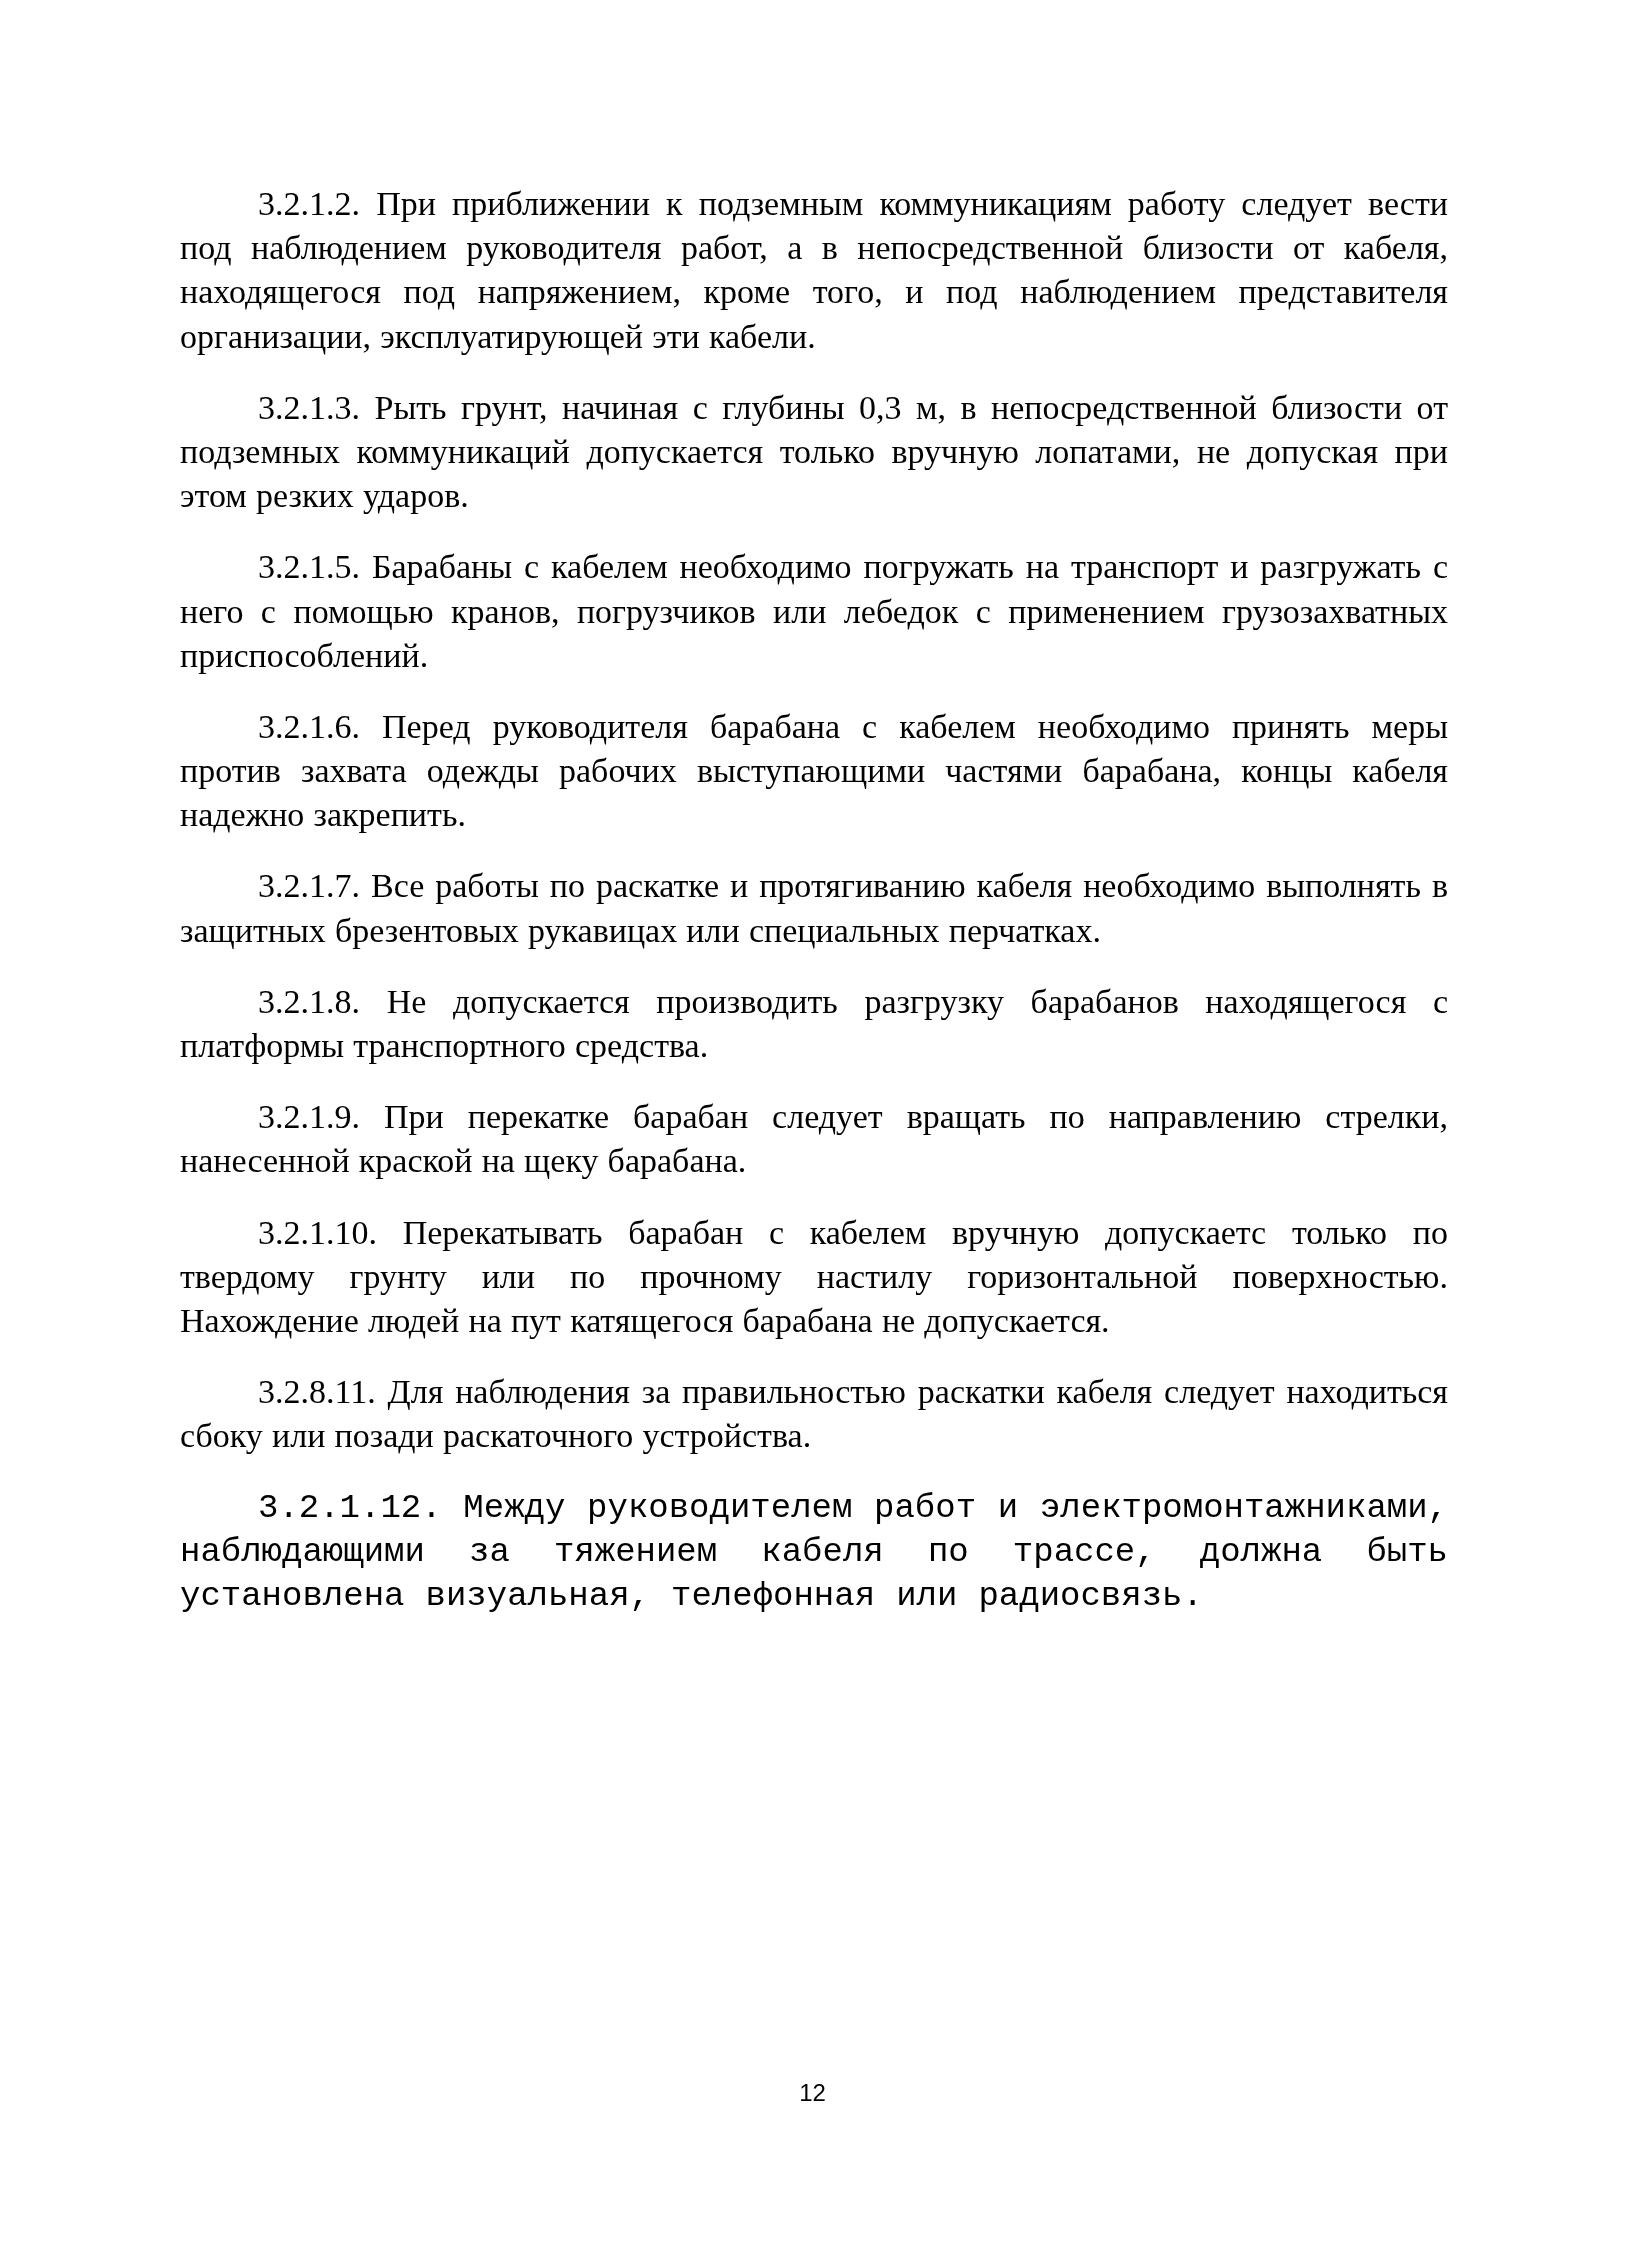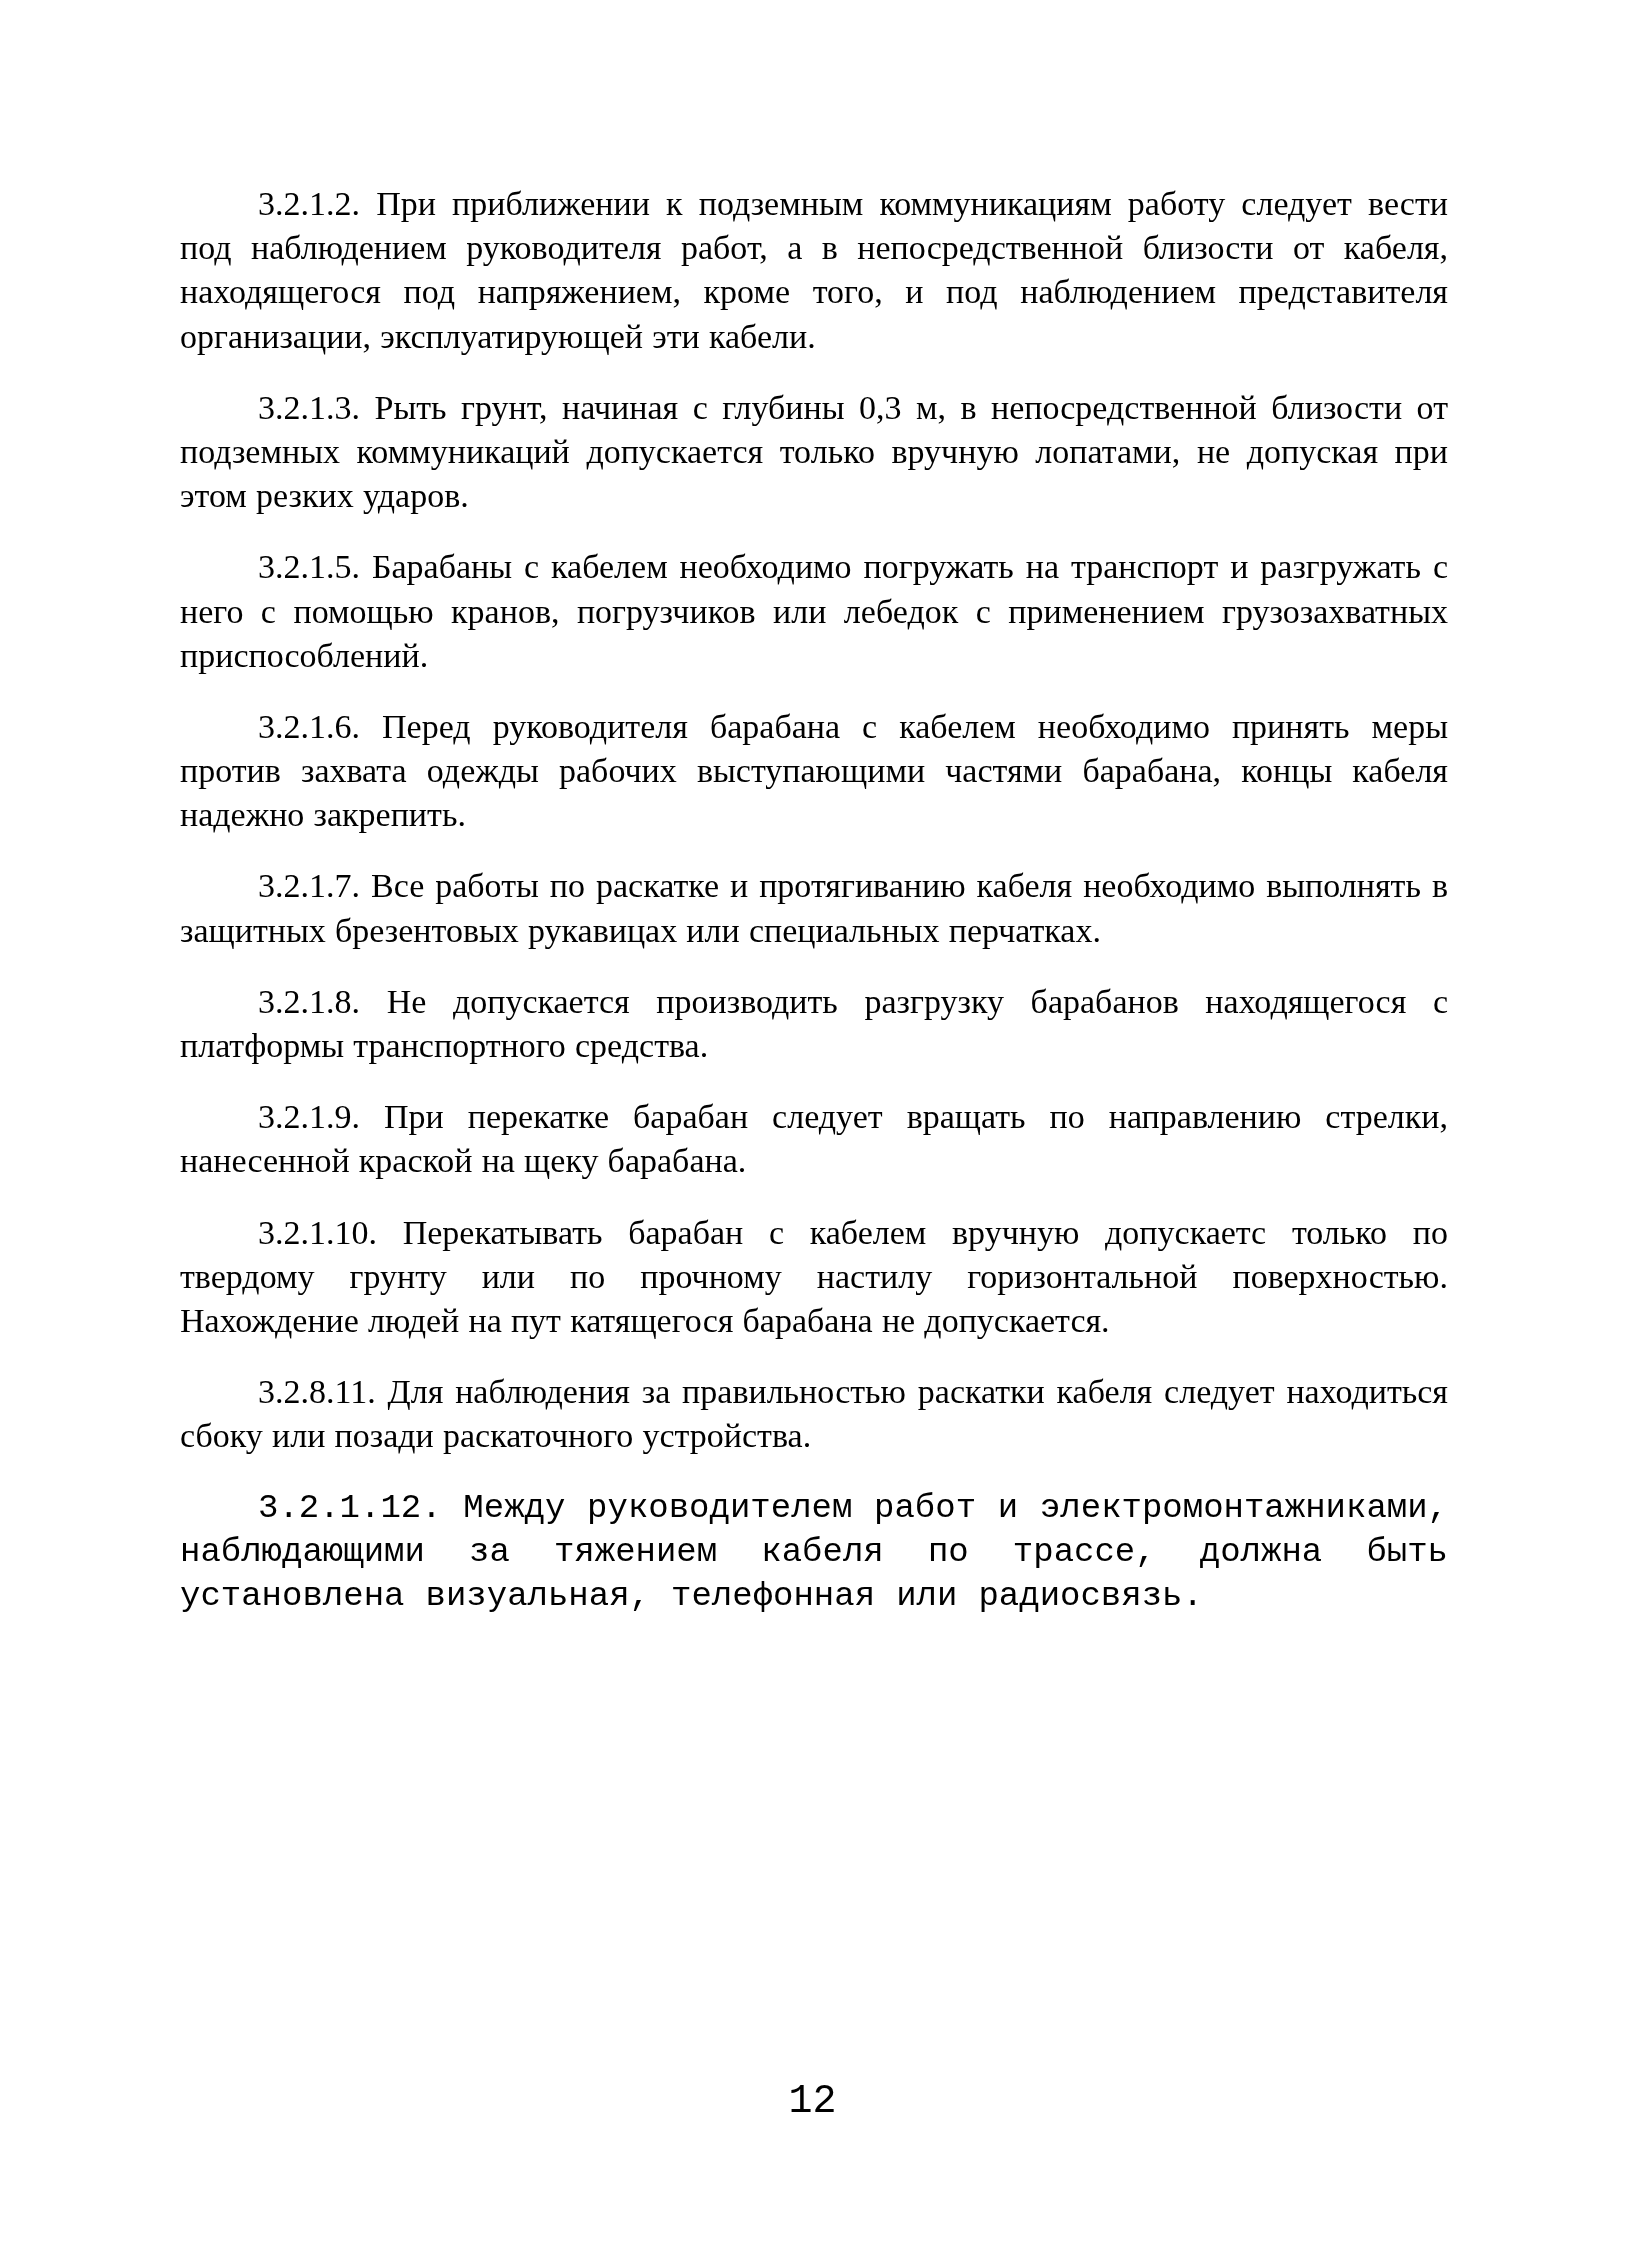--- a/index.html
+++ b/index.html
@@ -35,22 +35,22 @@
   p.para:last-child {
     margin-bottom: 0;
     font-family: Liberation Mono, monospace;
   }
   .page-number {
     position: absolute;
     left: 0;
     right: 0;
     top: 2079px;
     text-align: center;
-    font-size: 40px;
-    font-family: Liberation Mono, monospace;
+    font-size: 24px;
+    font-family: Liberation Sans, sans-serif;
   }
 </style>
 </head>
 <body>
 
 <div class="page">
   <div class="content">
     <p class="para">3.2.1.2. При приближении к подземным коммуникациям работу следует вести под наблюдением руководителя работ, а в непосредственной близости от кабеля, находящегося под напряжением, кроме того, и под наблюдением представителя организации, эксплуатирующей эти кабели.</p>
     <p class="para">3.2.1.3. Рыть грунт, начиная с глубины 0,3 м, в непосредственной близости от подземных коммуникаций допускается только вручную лопатами, не допуская при этом резких ударов.</p>
     <p class="para">3.2.1.5. Барабаны с кабелем необходимо погружать на транспорт и разгружать с него с помощью кранов, погрузчиков или лебедок с применением грузозахватных приспособлений.</p>

